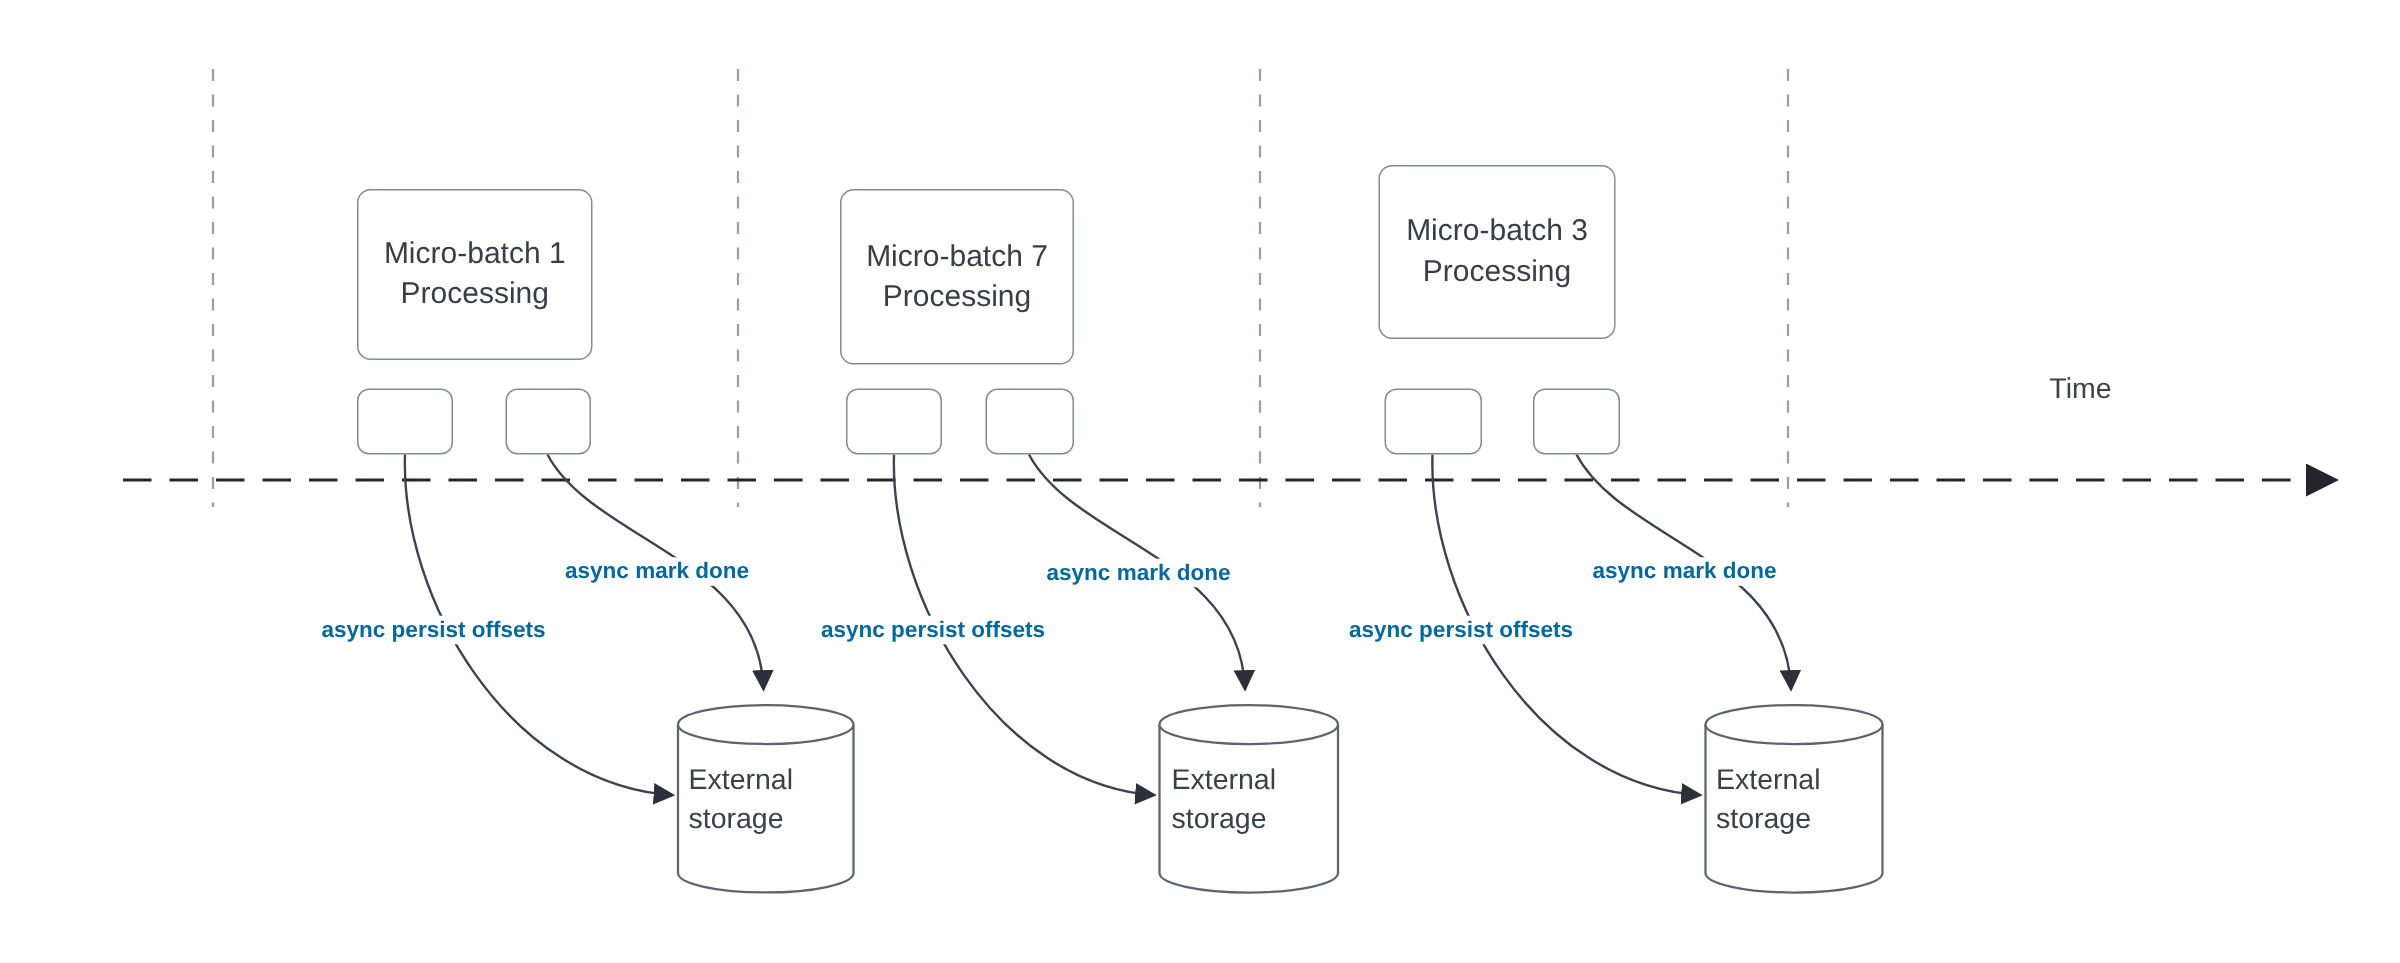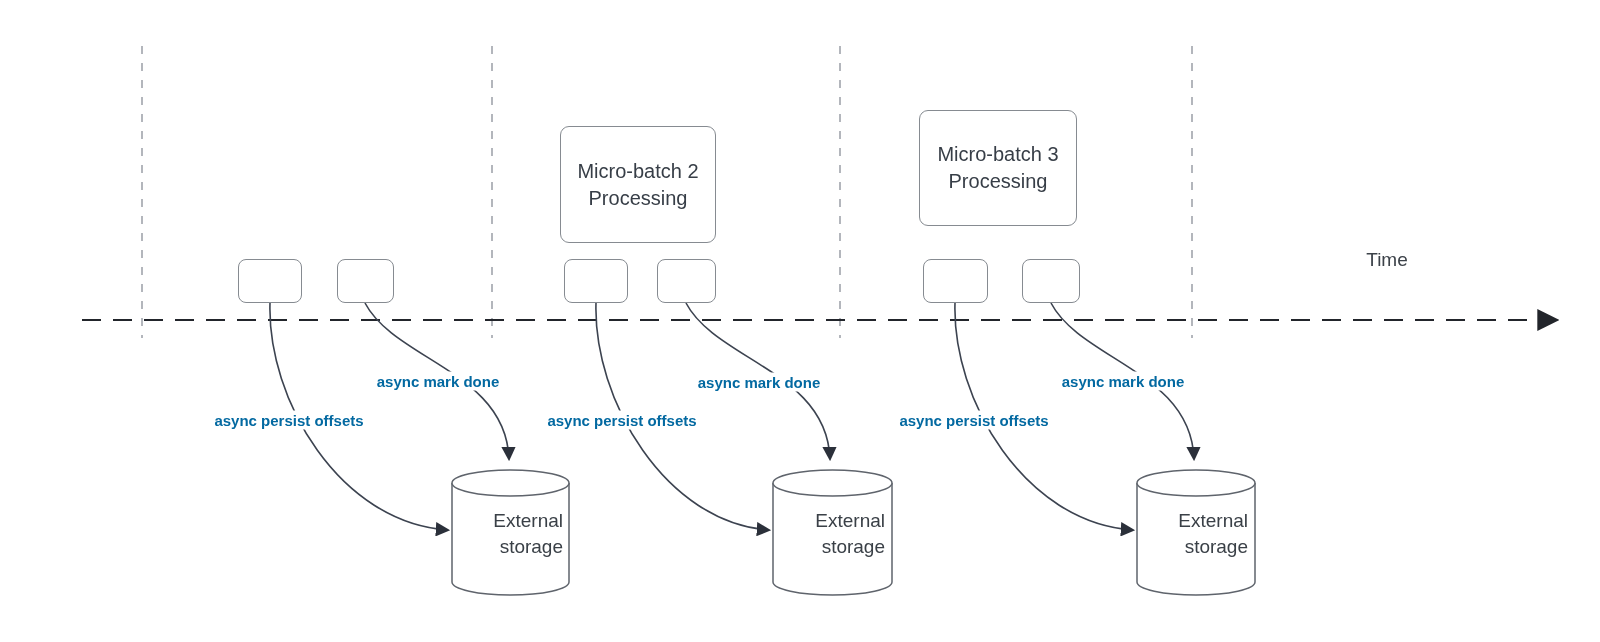--- a/index.html
+++ b/index.html
@@ -47,21 +47,21 @@
     font-weight: bold;
     color: #0369a1;
     white-space: nowrap;
     background: #ffffff;
     padding: 1px 3px;
   }
   .storage-label {
     position: absolute;
     transform: translate(-50%, -50%);
     width: 104px;
-    text-align: right;
+    text-align: left;
     font-size: 19px;
     line-height: 26px;
     color: #3a4047;
   }
   .time-label {
     position: absolute;
     transform: translate(-50%, -50%);
     font-size: 19px;
     color: #3c4249;
   }
@@ -106,22 +106,25 @@
       <path d="M 773 483 L 773 582 A 59.5 13 0 0 0 892 582 L 892 483" fill="#ffffff" stroke="#5f646c" stroke-width="1.5"></path>
       <ellipse cx="832.5" cy="483" rx="59.5" ry="13" fill="#ffffff" stroke="#5f646c" stroke-width="1.5"></ellipse>
     </g>
 
     <g>
       <path d="M 1137 483 L 1137 582 A 59 13 0 0 0 1255 582 L 1255 483" fill="#ffffff" stroke="#5f646c" stroke-width="1.5"></path>
       <ellipse cx="1196" cy="483" rx="59" ry="13" fill="#ffffff" stroke="#5f646c" stroke-width="1.5"></ellipse>
     </g>
   </svg>
 
+  <div class="node main-box" style="left:238px; top:126px; width:157px; height:114px;">
+    <span>Micro-batch 1 Processing</span>
+  </div>
   <div class="node main-box" style="left:560px; top:126px; width:156px; height:117px;">
-    <span>Micro-batch 2 Processing</span>
+    <span>Micro-batch 7 Processing</span>
   </div>
   <div class="node main-box" style="left:919px; top:110px; width:158px; height:116px;">
     <span>Micro-batch 3 Processing</span>
   </div>
 
   <div class="node sub-box" style="left:238px; top:259px; width:64px; height:44px;"></div>
   <div class="node sub-box" style="left:337px; top:259px; width:57px; height:44px;"></div>
 
   <div class="node sub-box" style="left:564px; top:259px; width:64px; height:44px;"></div>
   <div class="node sub-box" style="left:657px; top:259px; width:59px; height:44px;"></div>

